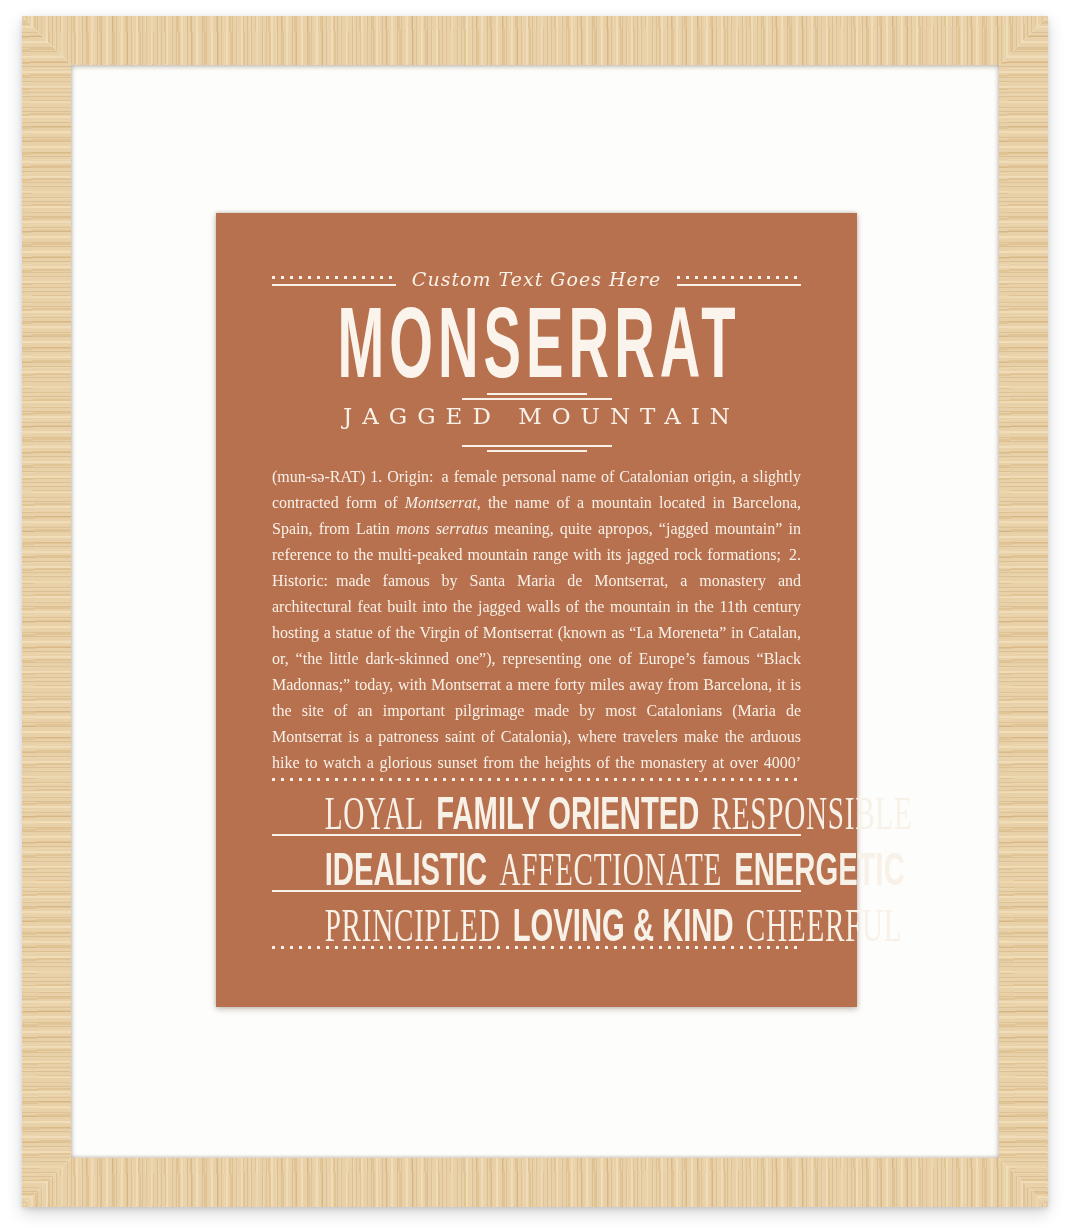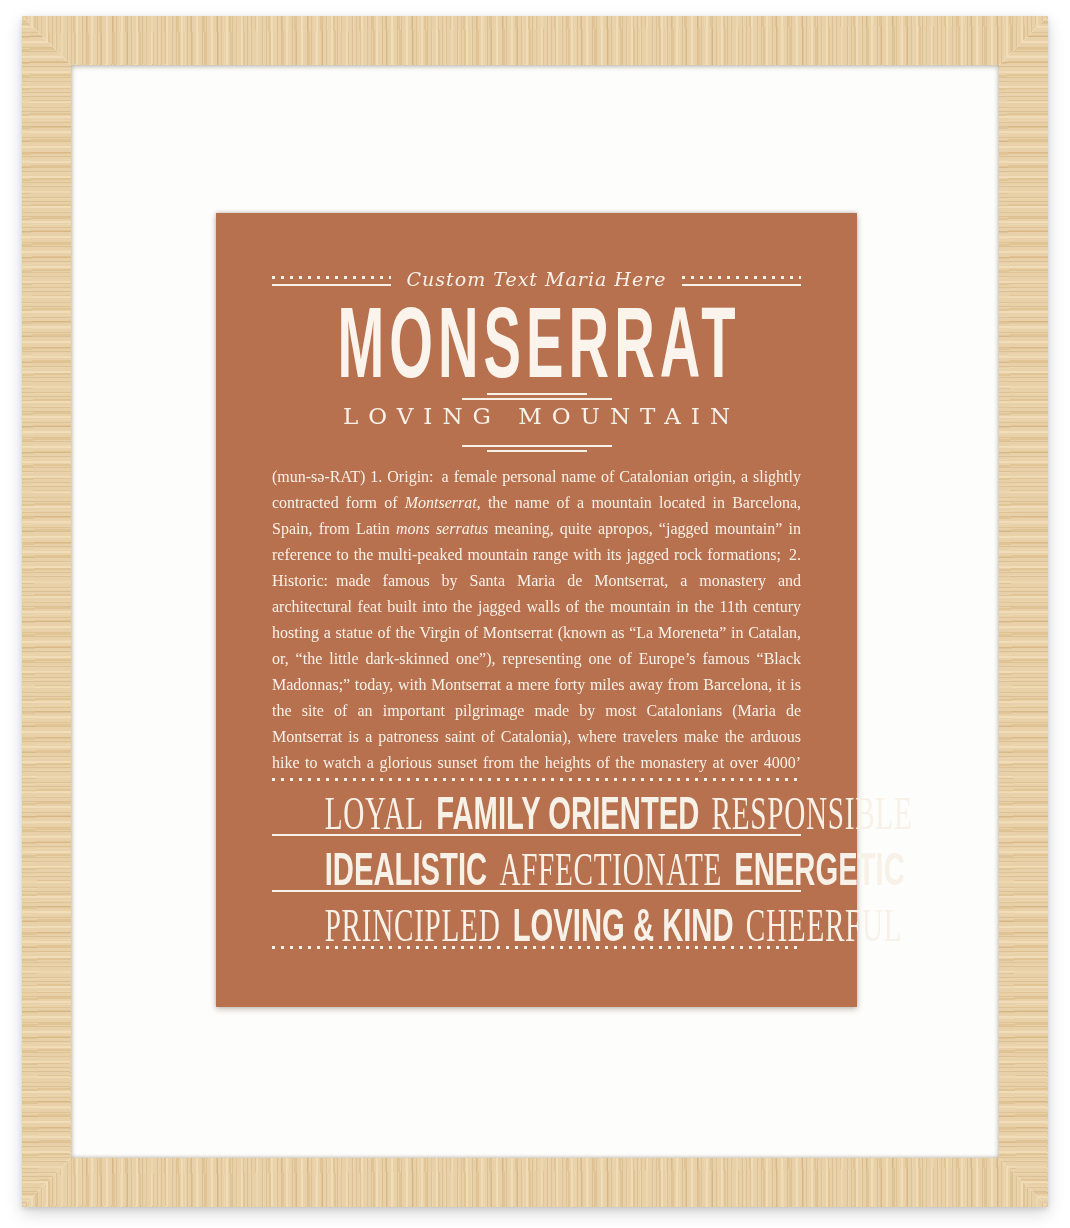--- a/index.html
+++ b/index.html
@@ -85,32 +85,32 @@
   <div class="wood wood-grain-h wood-top"></div>
   <div class="wood wood-grain-h wood-bottom"></div>
   <div class="wood wood-grain-v wood-left"></div>
   <div class="wood wood-grain-v wood-right"></div>
 
   <div class="mat">
     <div class="print">
 
       <div class="custom-row">
         <span class="dotline"></span>
-        <span class="script">Custom Text Maria Here</span>
+        <span class="script">Custom Text Goes Here</span>
         <span class="dotline"></span>
       </div>
 
       <h1 class="title">MONSERRAT</h1>
 
       <div class="rulepair rule-above">
         <span class="r-short"></span>
         <span class="r-long"></span>
       </div>
 
-      <div class="subtitle">LOVING MOUNTAIN</div>
+      <div class="subtitle">JAGGED MOUNTAIN</div>
 
       <div class="rulepair rule-below">
         <span class="r-long"></span>
         <span class="r-short"></span>
       </div>
 
       <p class="definition"><span>(mun-sə-RAT) 1. Origin: a female personal name of Catalonian origin, a slightly contracted form of </span><span class="ital">Montserrat</span><span>, the name of a mountain located in Barcelona, Spain, from Latin </span><span class="ital">mons serratus</span><span> meaning, quite apropos, “jagged mountain” in reference to the multi-peaked mountain range with its jagged rock formations; 2. Historic: made famous by Santa Maria de Montserrat, a monastery and architectural feat built into the jagged walls of the mountain in the 11th century hosting a statue of the Virgin of Montserrat (known as “La Moreneta” in Catalan, or, “the little dark-skinned one”), representing one of Europe’s famous “Black Madonnas;” today, with Montserrat a mere forty miles away from Barcelona, it is the site of an important pilgrimage made by most Catalonians (Maria de Montserrat is a patroness saint of Catalonia), where travelers make the arduous hike to watch a glorious sunset from the heights of the monastery at over 4000’ altitude; 3. Usage: much like Fatima, Lourdes and Guadalupe, Monserrat is a name used in veneration of Mary.</span></p>
 
       <div class="sep sep-dotted sep-1"></div>
       <div class="trait-row trait-row-1"><span class="trait">LOYAL</span><span class="trait bold">FAMILY ORIENTED</span><span class="trait">RESPONSIBLE</span></div>

